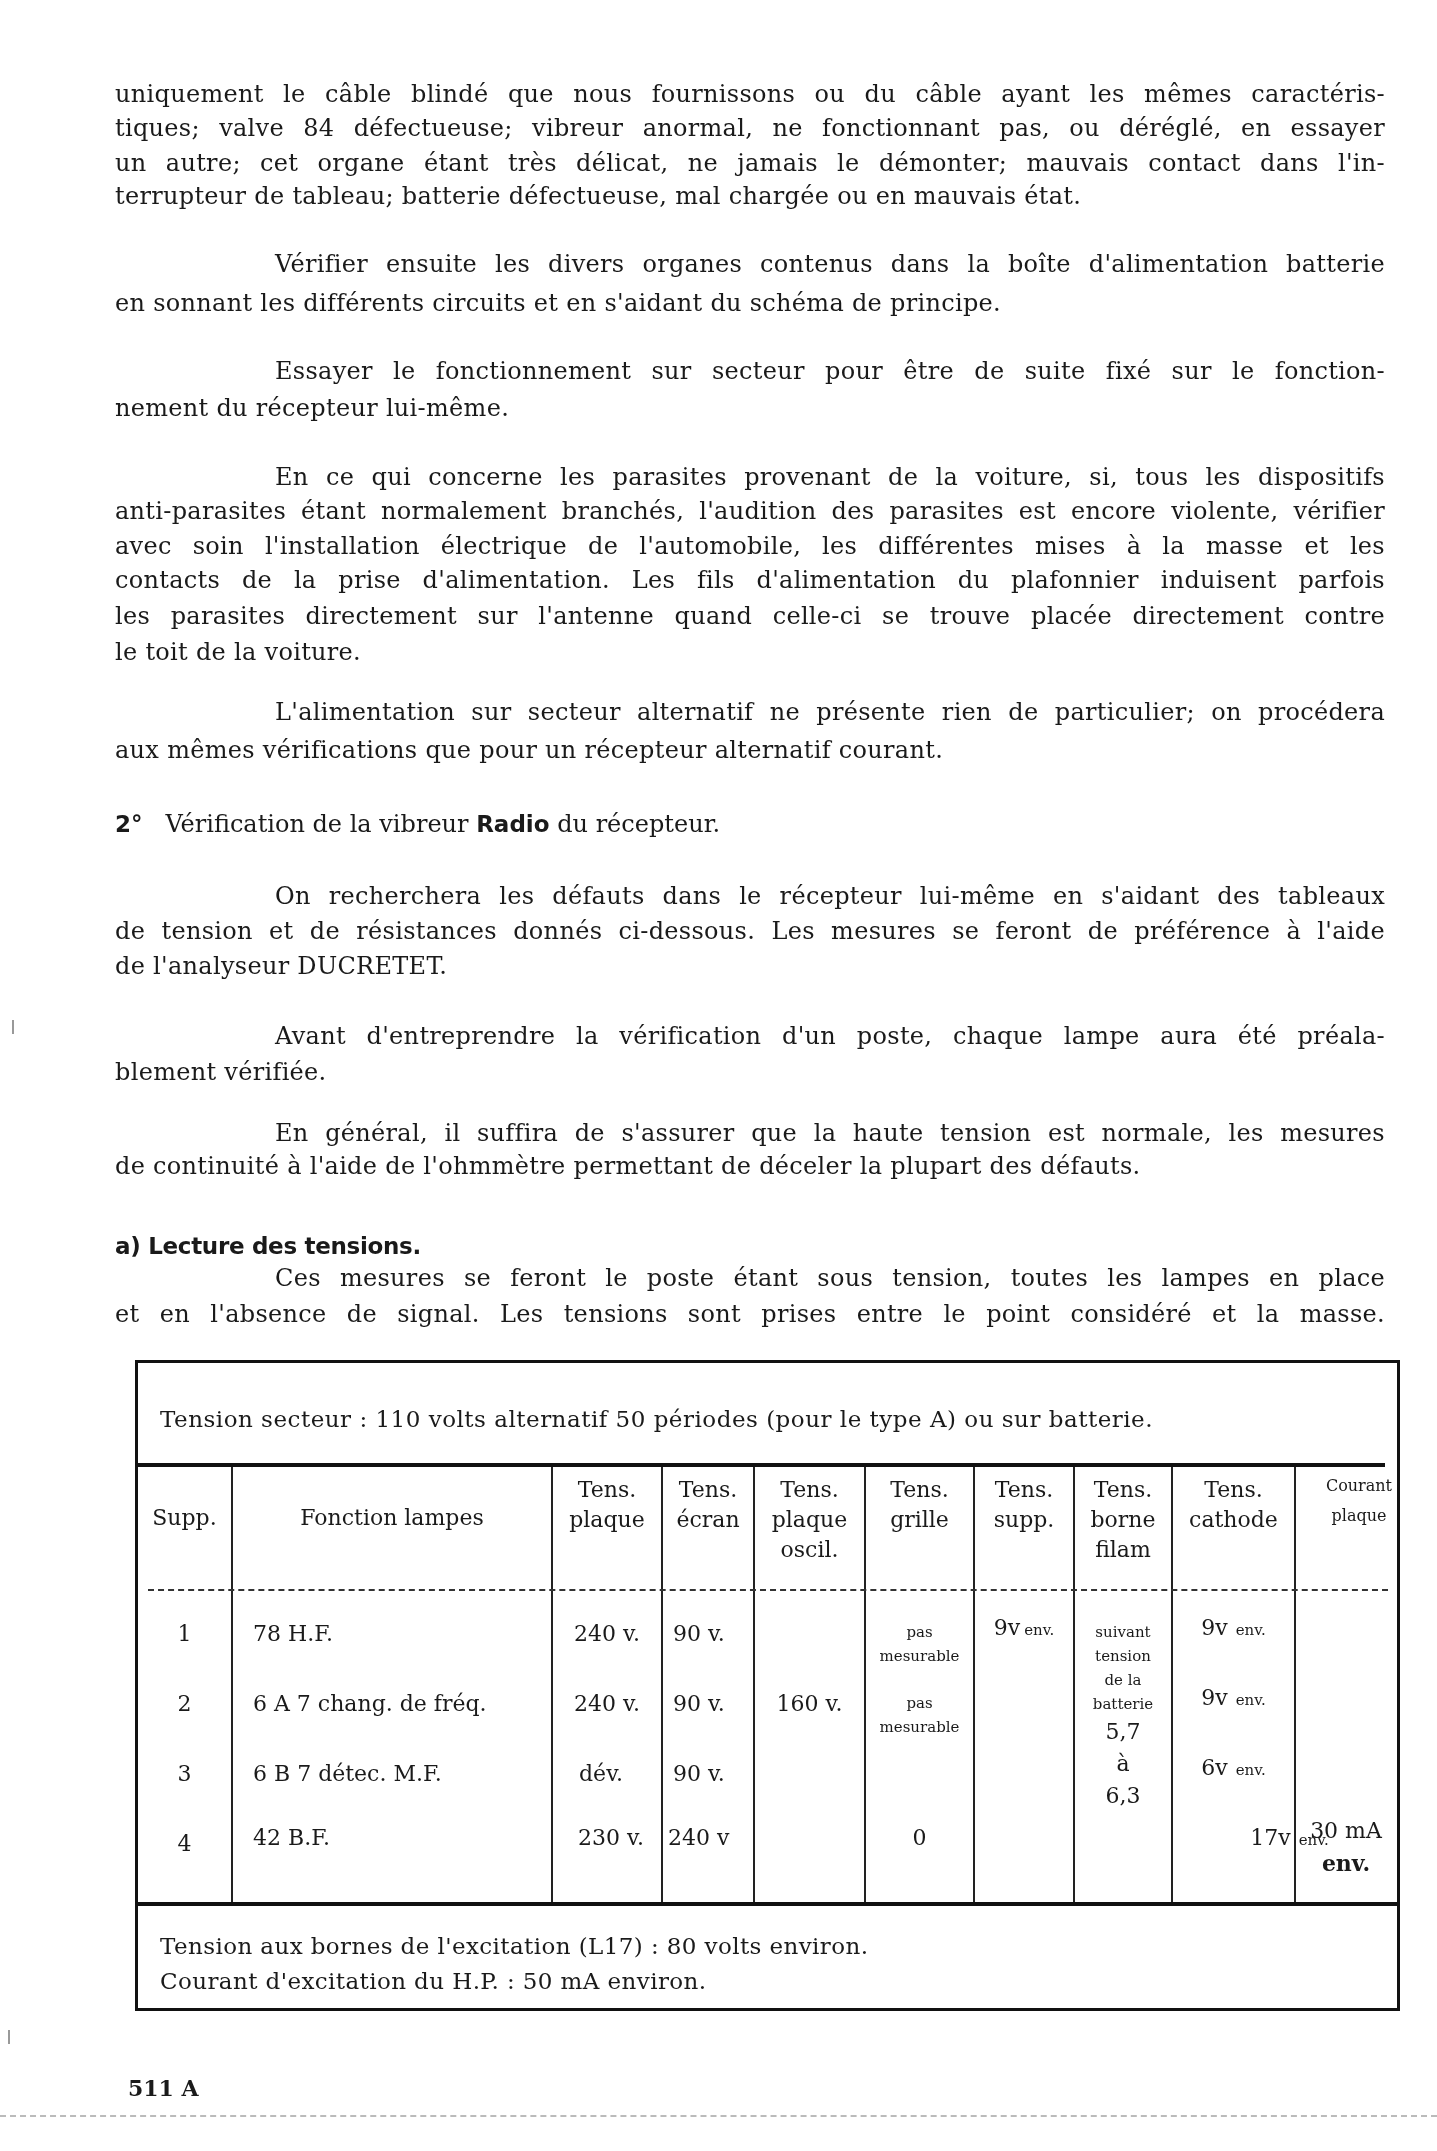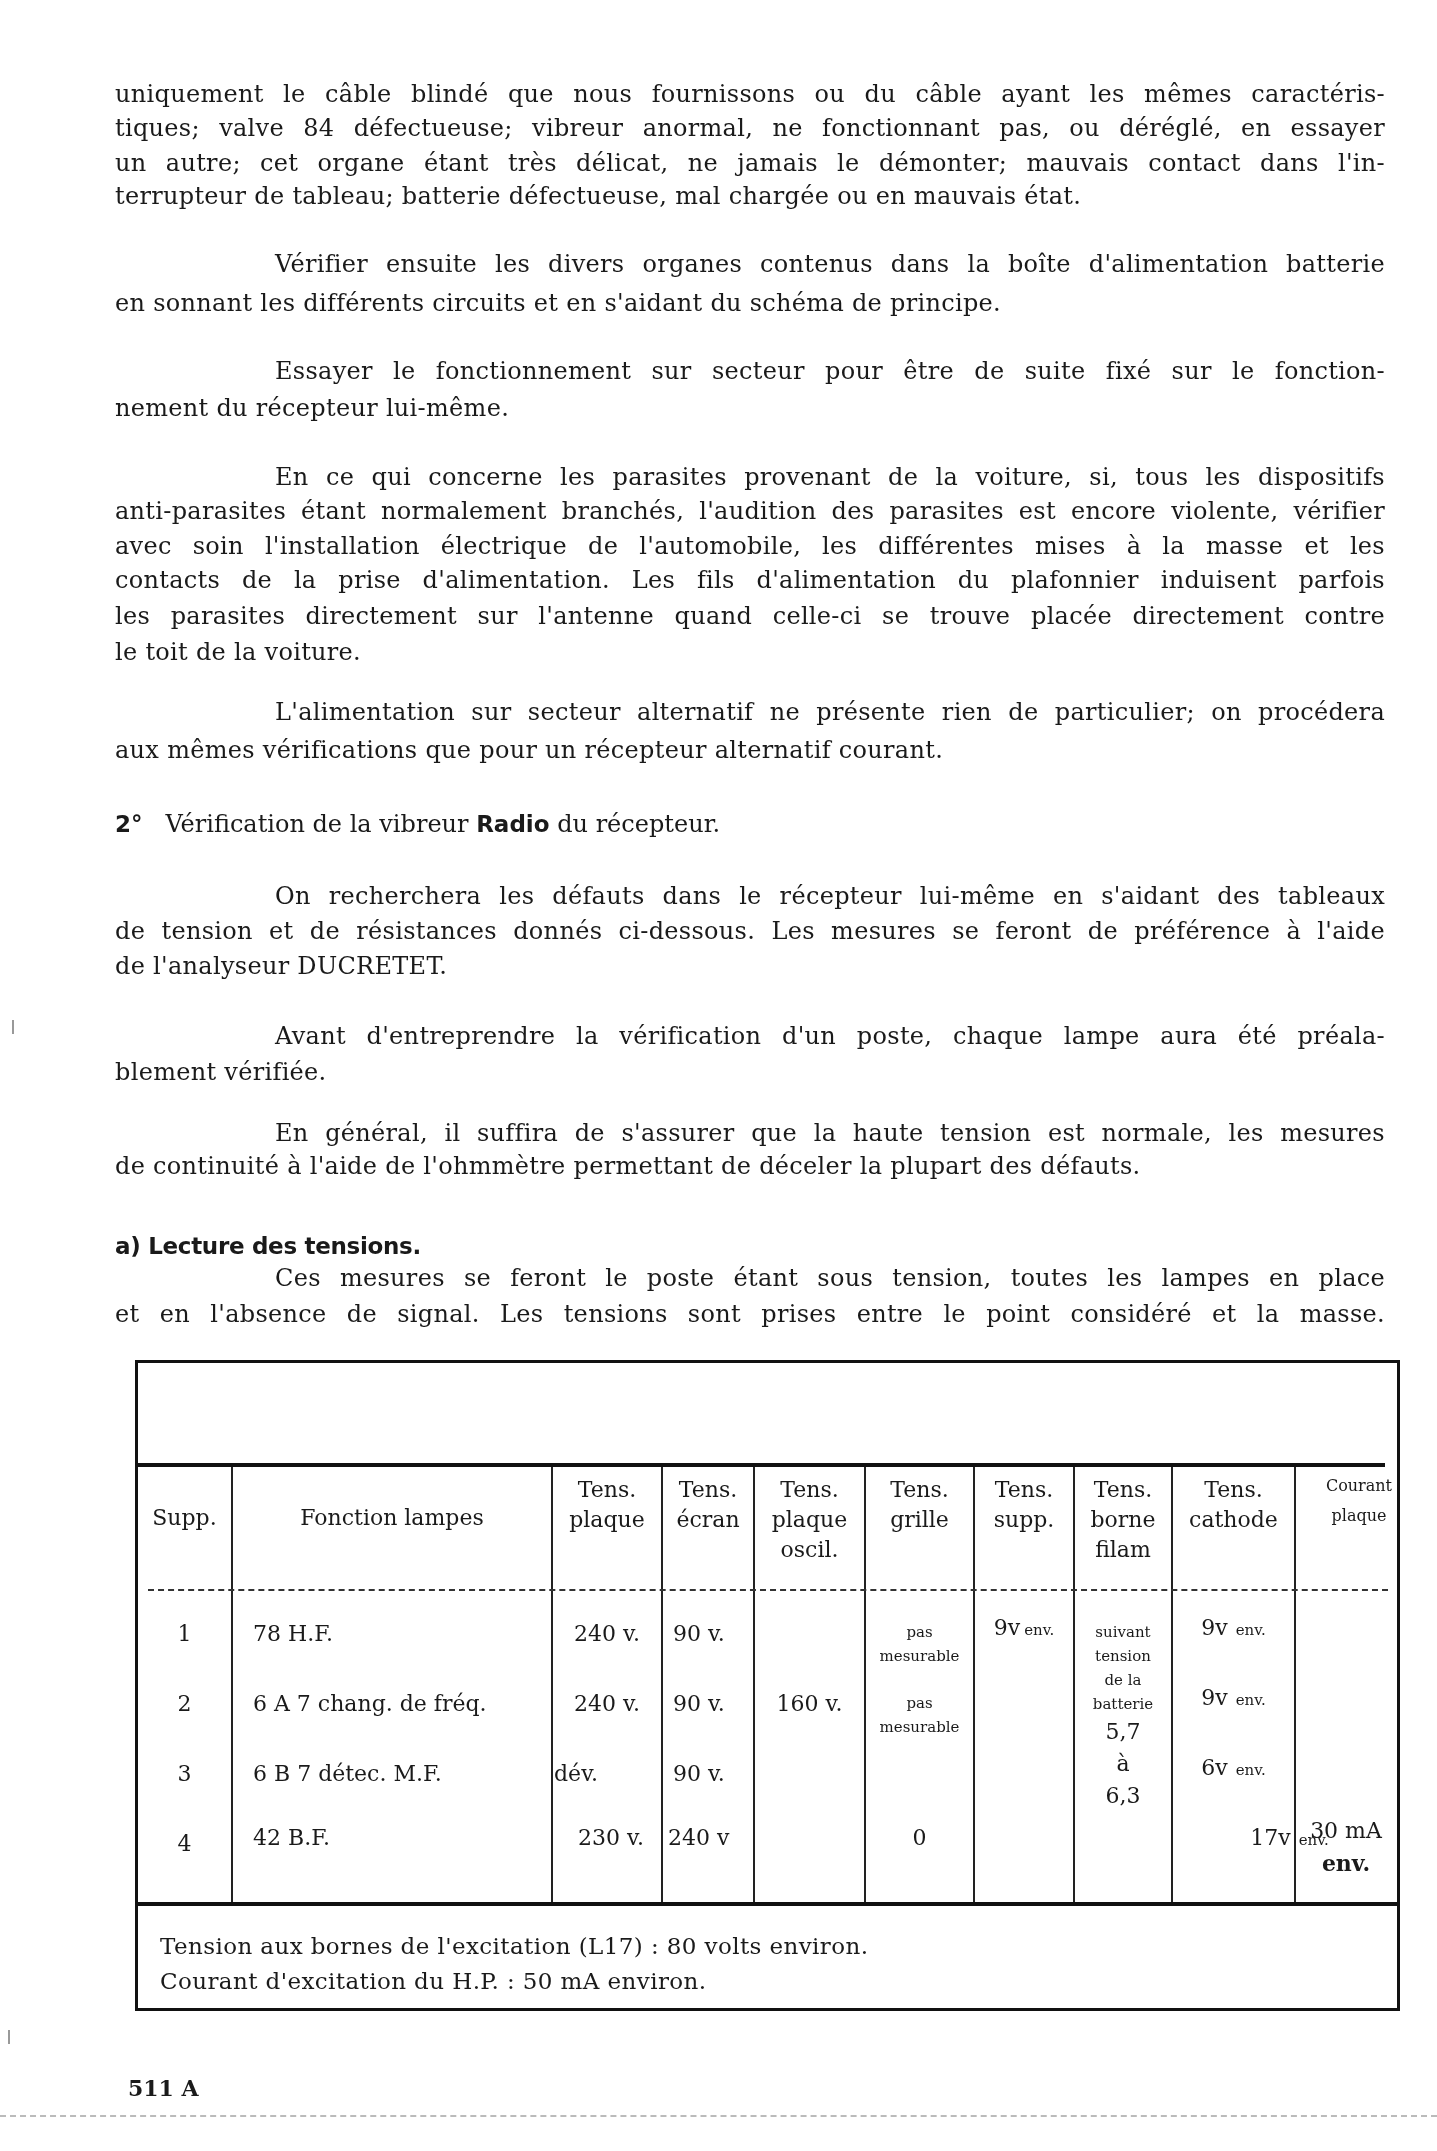--- a/index.html
+++ b/index.html
@@ -73,20 +73,21 @@
 
 <div class="line indent" style="top:1119px">En général, il suffira de s'assurer que la haute tension est normale, les mesures</div>
 <div class="line last" style="top:1152px">de continuité à l'aide de l'ohmmètre permettant de déceler la plupart des défauts.</div>
 
 <div class="subhead" style="top:1233px">a) Lecture des tensions.</div>
 
 <div class="line indent" style="top:1264px">Ces mesures se feront le poste étant sous tension, toutes les lampes en place</div>
 <div class="line" style="top:1300px">et en l'absence de signal. Les tensions sont prises entre le point considéré et la masse.</div>
 
 <div class="tbox">
+  <div class="t-top-note">Tension secteur : 110 volts alternatif 50 périodes (pour le type A) ou sur batterie.</div>
   <div class="rule" style="left:0; top:100px; width:1247px;"></div>
 
   <div class="vline" style="left:93px; top:104px; height:435px;"></div>
   <div class="vline" style="left:413px; top:104px; height:435px;"></div>
   <div class="vline" style="left:523px; top:104px; height:435px;"></div>
   <div class="vline" style="left:615px; top:104px; height:435px;"></div>
   <div class="vline" style="left:726px; top:104px; height:435px;"></div>
   <div class="vline" style="left:835px; top:104px; height:435px;"></div>
   <div class="vline" style="left:935px; top:104px; height:435px;"></div>
   <div class="vline" style="left:1033px; top:104px; height:435px;"></div>
@@ -139,21 +140,21 @@
 
   <div class="cell c" style="left:0; width:93px; top:328px;">2</div>
   <div class="cell" style="left:115px; top:328px;">6 A 7 chang. de fréq.</div>
   <div class="cell c" style="left:415px; width:108px; top:328px;">240 v.</div>
   <div class="cell" style="left:535px; top:328px;">90 v.</div>
   <div class="cell c" style="left:617px; width:109px; top:328px;">160 v.</div>
   <div class="cell c" style="left:1035px; width:121px; top:322px;"><span>9v</span><span class="env">env.</span></div>
 
   <div class="cell c" style="left:0; width:93px; top:398px;">3</div>
   <div class="cell" style="left:115px; top:398px;">6 B 7 détec. M.F.</div>
-  <div class="cell c" style="left:392px; width:92px; top:398px;">dév.</div>
+  <div class="cell c" style="left:417px; width:92px; top:398px;">dév.</div>
   <div class="cell" style="left:535px; top:398px;">90 v.</div>
   <div class="cell c" style="left:1035px; width:121px; top:392px;"><span>6v</span><span class="env">env.</span></div>
 
   <div class="cell c" style="left:0; width:93px; top:468px;">4</div>
   <div class="cell" style="left:115px; top:462px;">42 B.F.</div>
   <div class="cell c" style="left:415px; width:116px; top:462px;">230 v.</div>
   <div class="cell" style="left:530px; top:462px;">240 v</div>
   <div class="cell c" style="left:1095px; width:113px; top:462px;"><span>17v</span><span class="env">env.</span></div>
 
   <div class="cell small" style="left:728px; width:107px; top:257px;">

